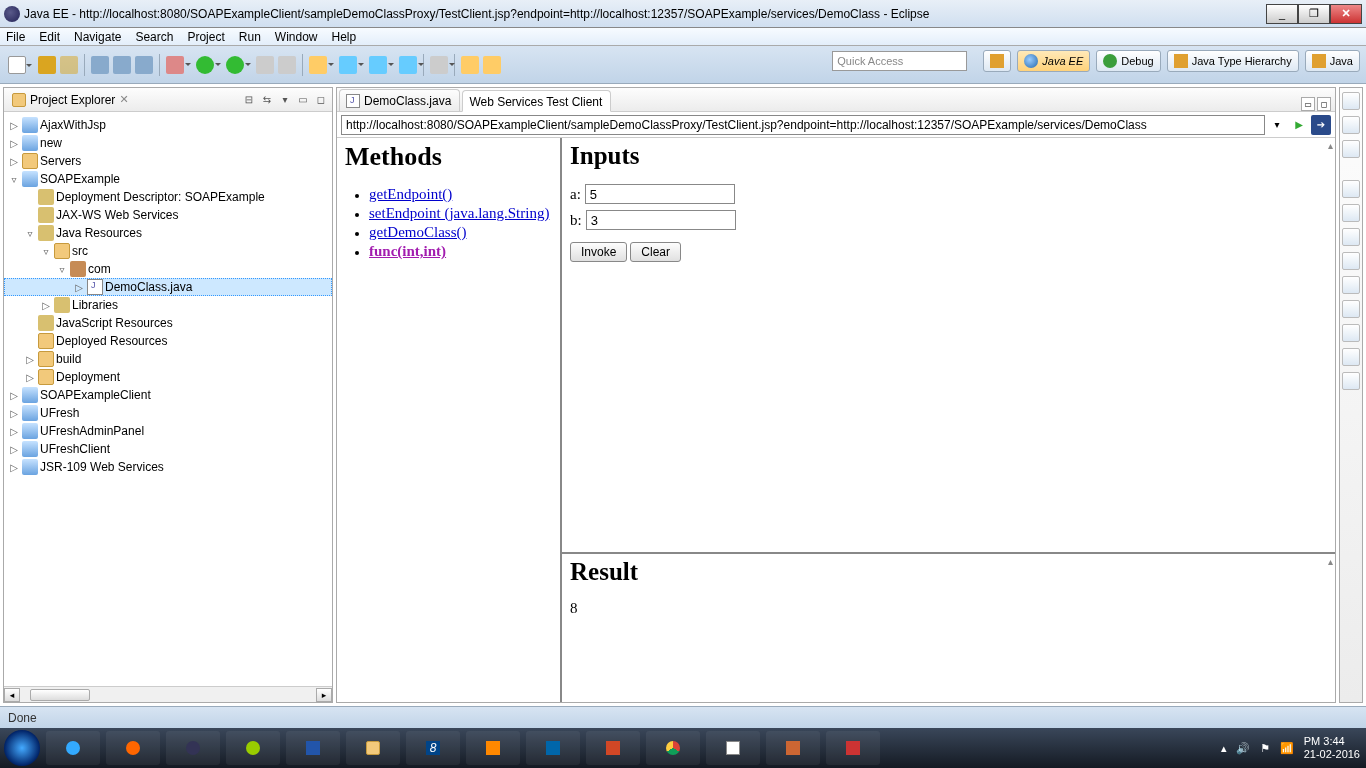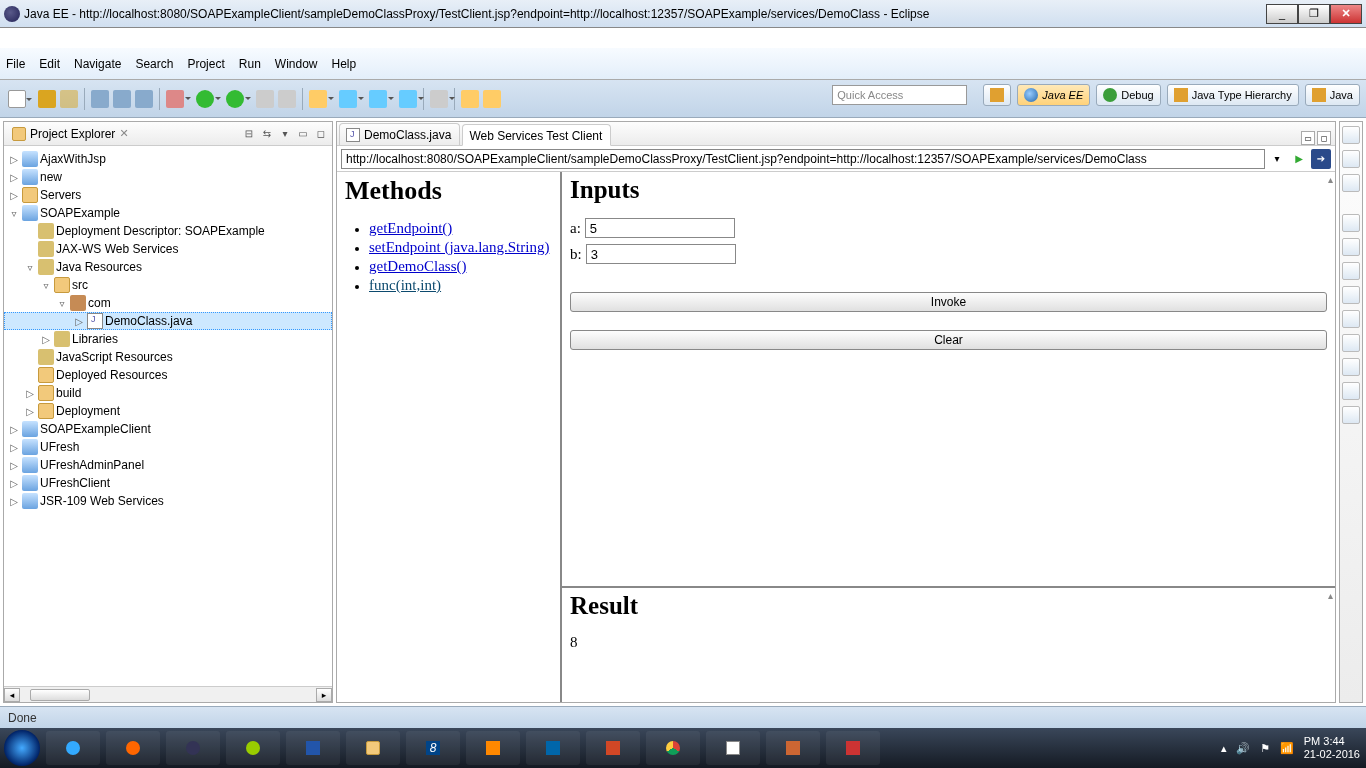--- a/index.html
+++ b/index.html
@@ -7,21 +7,21 @@
   
   
   .titlebar { height: 28px; background: linear-gradient(#e8eff7, #d0dff0); border-bottom: 1px solid #888; display: flex; align-items: center; padding: 0 4px; }
   .titlebar .eclipse-icon { width: 16px; height: 16px; margin-right: 4px; border-radius: 50%; background: radial-gradient(circle at 40% 40%, #5a5a8a, #222255); }
   .titlebar .title-text { flex: 1; font-size: 12px; color: #000; }
   .titlebar .winbtns { display: flex; gap: 0; }
   .titlebar .winbtn { width: 32px; height: 20px; border: 1px solid #444; background: linear-gradient(#fff, #ccc); display: flex; align-items: center; justify-content: center; font-size: 11px; }
   .titlebar .closebtn { background: linear-gradient(#e88, #c33); color: #fff; font-weight: bold; }
 
   
-  .menubar { height: 32px; background: linear-gradient(#f7fbff, #e3eefa); border-bottom: 1px solid #aaa; display: flex; align-items: center; padding: 0 6px; gap: 14px; font-size: 12px; margin-top: 20px; }
+  .menubar { height: 18px; background: linear-gradient(#f7fbff, #e3eefa); border-bottom: 1px solid #aaa; display: flex; align-items: center; padding: 0 6px; gap: 14px; font-size: 12px; }
   .menubar span { cursor: default; }
 
   
   .toolbar { height: 38px; background: linear-gradient(#d7e4f2, #c1d4e8); border-bottom: 1px solid #9ab; display: flex; align-items: center; padding: 0 6px; position: relative; }
   .toolbar .tbtn { width: 18px; height: 18px; margin: 0 2px; border-radius: 2px; display: inline-block; position: relative; }
   .toolbar .sep { width: 1px; height: 22px; background: #9ab; margin: 0 4px; }
   .toolbar .dropdown-arrow::after { content: ""; position: absolute; right: -7px; top: 7px; border: 3px solid transparent; border-top-color: #555; }
   .perspectives { position: absolute; right: 6px; top: 4px; display: flex; align-items: center; gap: 6px; }
   .quickaccess { width: 135px; height: 20px; border: 1px solid #999; background: #fff; color: #888; padding: 0 4px; font-size: 11px; display: flex; align-items: center; }
   .persp-btn { height: 22px; padding: 0 6px; border: 1px solid #9ab; border-radius: 3px; background: linear-gradient(#fff, #dde8f3); display: flex; align-items: center; gap: 4px; font-size: 11px; }
@@ -58,28 +58,28 @@
   .urlbar { height: 26px; display: flex; align-items: center; padding: 2px 4px; gap: 2px; border-bottom: 1px solid #ccc; }
   .urlbar input { flex: 1; height: 20px; border: 1px solid #888; padding: 0 4px; font-size: 12px; }
   .urlbar .ubtn { width: 20px; height: 20px; display: flex; align-items: center; justify-content: center; font-size: 10px; }
   
   .browser-content { flex: 1; display: flex; }
   .methods-pane { width: 225px; border-right: 2px solid #888; padding: 4px 8px; }
   .methods-pane h1 { font-family: "Times New Roman", serif; font-size: 26px; font-weight: bold; margin-bottom: 14px; }
   .methods-pane ul { list-style: disc; margin-left: 24px; }
   .methods-pane li { margin-bottom: 2px; }
   .methods-pane a { color: #0000cc; text-decoration: underline; font-family: "Times New Roman", serif; font-size: 15px; }
-  .methods-pane a.visited { color: #0c4a6e; }
+  .methods-pane a.visited { color: #a21caf; font-weight: bold; }
   
   .right-panes { flex: 1; display: flex; flex-direction: column; }
   .inputs-pane { height: 416px; padding: 4px 8px; border-bottom: 2px solid #888; position: relative; font-family: "Times New Roman", serif; }
   .right-panes h1 { font-family: "Times New Roman", serif; font-size: 25px; font-weight: bold; margin-bottom: 14px; }
   .input-row { display: flex; align-items: center; gap: 4px; margin-bottom: 6px; font-size: 15px; }
   .input-row input { width: 150px; height: 20px; border: 1px solid #888; padding: 0 4px; font-size: 13px; }
-  .buttons-row { margin-top: 28px; display: flex; gap: 18px; flex-direction: column; }
+  .buttons-row { margin-top: 12px; display: flex; gap: 3px; }
   .buttons-row button { padding: 2px 10px; border: 1px solid #888; background: linear-gradient(#fdfdfd,#e0e0e0); border-radius: 3px; font-size: 12px; cursor: pointer; }
   .result-pane { flex: 1; padding: 4px 8px; font-family: "Times New Roman", serif; position: relative; }
   .result-pane p { font-size: 15px; margin-top: 10px; }
   .pane-scrollhint { position: absolute; right: 2px; top: 2px; font-size: 10px; color: #888; }
   
   
   .rightstack { width: 24px; margin: 3px 3px 3px 0; border: 1px solid #aaa; background: linear-gradient(#fdfdfd,#ececec); display: flex; flex-direction: column; align-items: center; gap: 6px; padding-top: 4px; }
   .rightstack .rsbtn { width: 18px; height: 18px; border: 1px solid #bbb; border-radius: 2px; background: linear-gradient(#fff,#dde8f3); }
 
   

